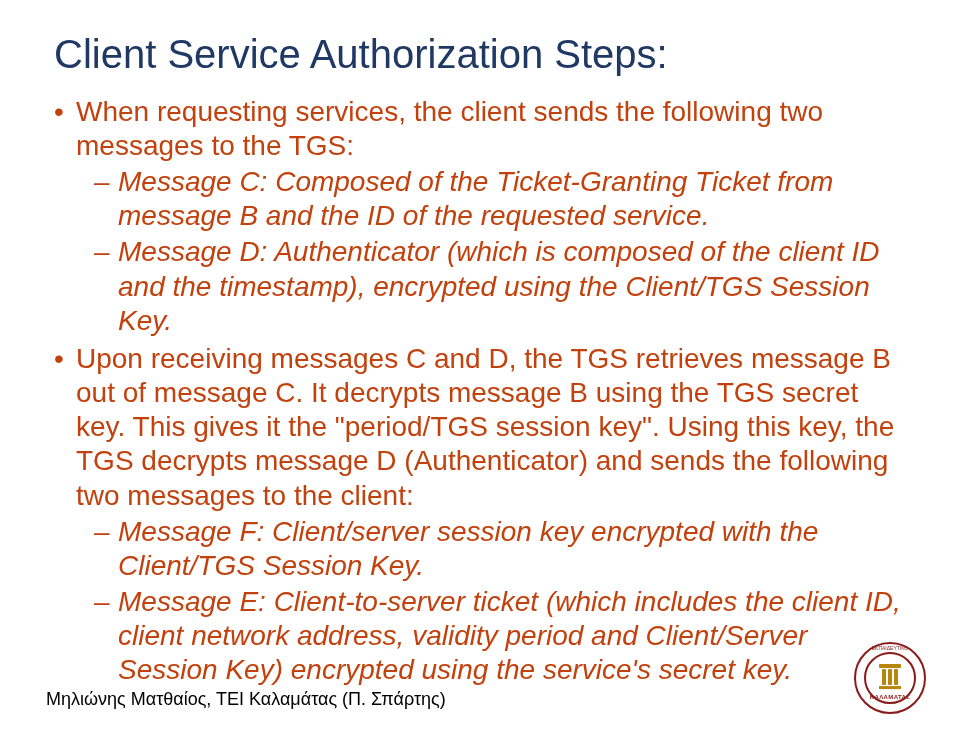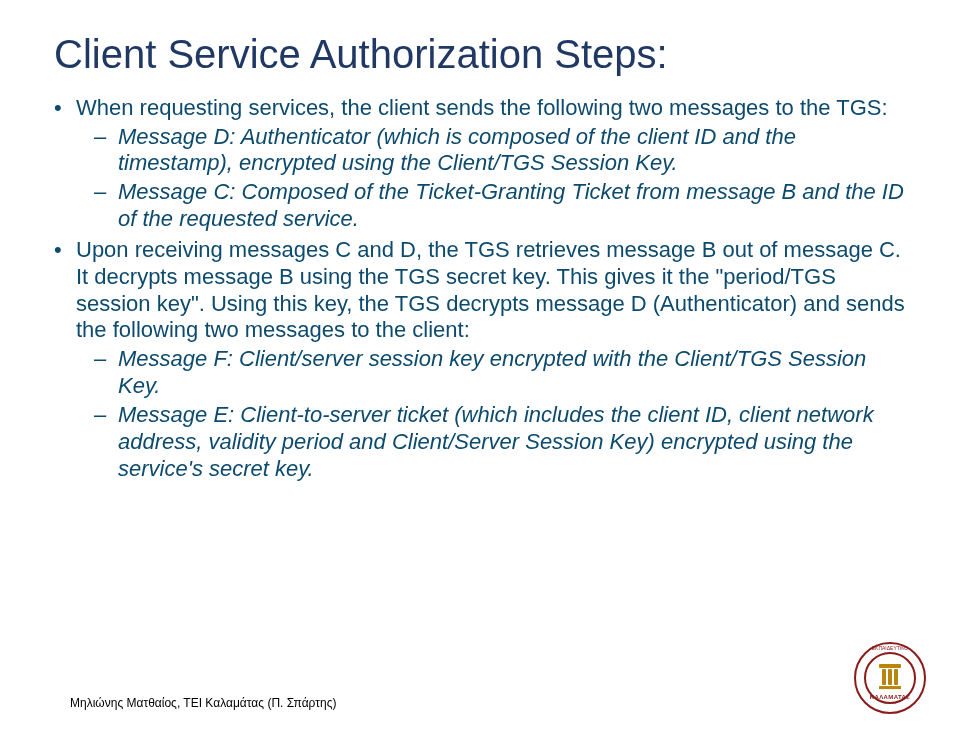--- a/index.html
+++ b/index.html
@@ -10,32 +10,32 @@
     height: 732px;
     padding: 32px 48px 60px 54px;
   }
   .title {
     color: #1F3864;
     font-size: 40px;
     font-weight: 400;
     line-height: 1.12;
     margin-bottom: 18px;
   }
-  .bullets { list-style: none; padding-left: 0; color: #0c4a6e; font-size: 22px; line-height: 1.22; }
+  .bullets { list-style: none; padding-left: 0; color: #c2410c; font-size: 28px; line-height: 1.22; }
   .bullets > li { position: relative; padding-left: 22px; margin-bottom: 4px; }
   .bullets > li::before { content: "•"; position: absolute; left: 0; top: 0; }
   .sub { list-style: none; padding-left: 0; margin-top: 2px; }
   .sub > li { position: relative; padding-left: 24px; margin-top: 2px; margin-left: 18px; }
   .sub > li::before { content: "–"; position: absolute; left: 0; top: 0; }
   .italic { font-style: italic; }
   .footer {
     position: absolute;
-    left: 70px;
+    left: 46px;
     bottom: 22px;
-    font-size: 12px;
+    font-size: 18px;
     color: #000;
   }
   .seal {
     position: absolute;
     right: 34px;
     bottom: 18px;
     width: 72px;
     height: 72px;
   }
   .seal-outer {
@@ -72,22 +72,22 @@
 <body>
 
 <div class="slide">
 
   <h1 class="title">Client Service Authorization Steps:</h1>
 
   <ul class="bullets">
     <li>
       <span>When requesting services, the client sends the following two messages to the TGS:</span>
       <ul class="sub">
+        <li class="italic">Message C: Composed of the Ticket-Granting Ticket from message B and the ID of the requested service.</li>
         <li class="italic">Message D: Authenticator (which is composed of the client ID and the timestamp), encrypted using the Client/TGS Session Key.</li>
-        <li class="italic">Message C: Composed of the Ticket-Granting Ticket from message B and the ID of the requested service.</li>
       </ul>
     </li>
     <li>
       <span>Upon receiving messages C and D, the TGS retrieves message B out of message C. It decrypts message B using the TGS secret key. This gives it the "period/TGS session key". Using this key, the TGS decrypts message D (Authenticator) and sends the following two messages to the client:</span>
       <ul class="sub">
         <li class="italic">Message F: Client/server session key encrypted with the Client/TGS Session Key.</li>
         <li class="italic">Message E: Client-to-server ticket (which includes the client ID, client network address, validity period and Client/Server Session Key) encrypted using the service's secret key.</li>
       </ul>
     </li>
   </ul>

